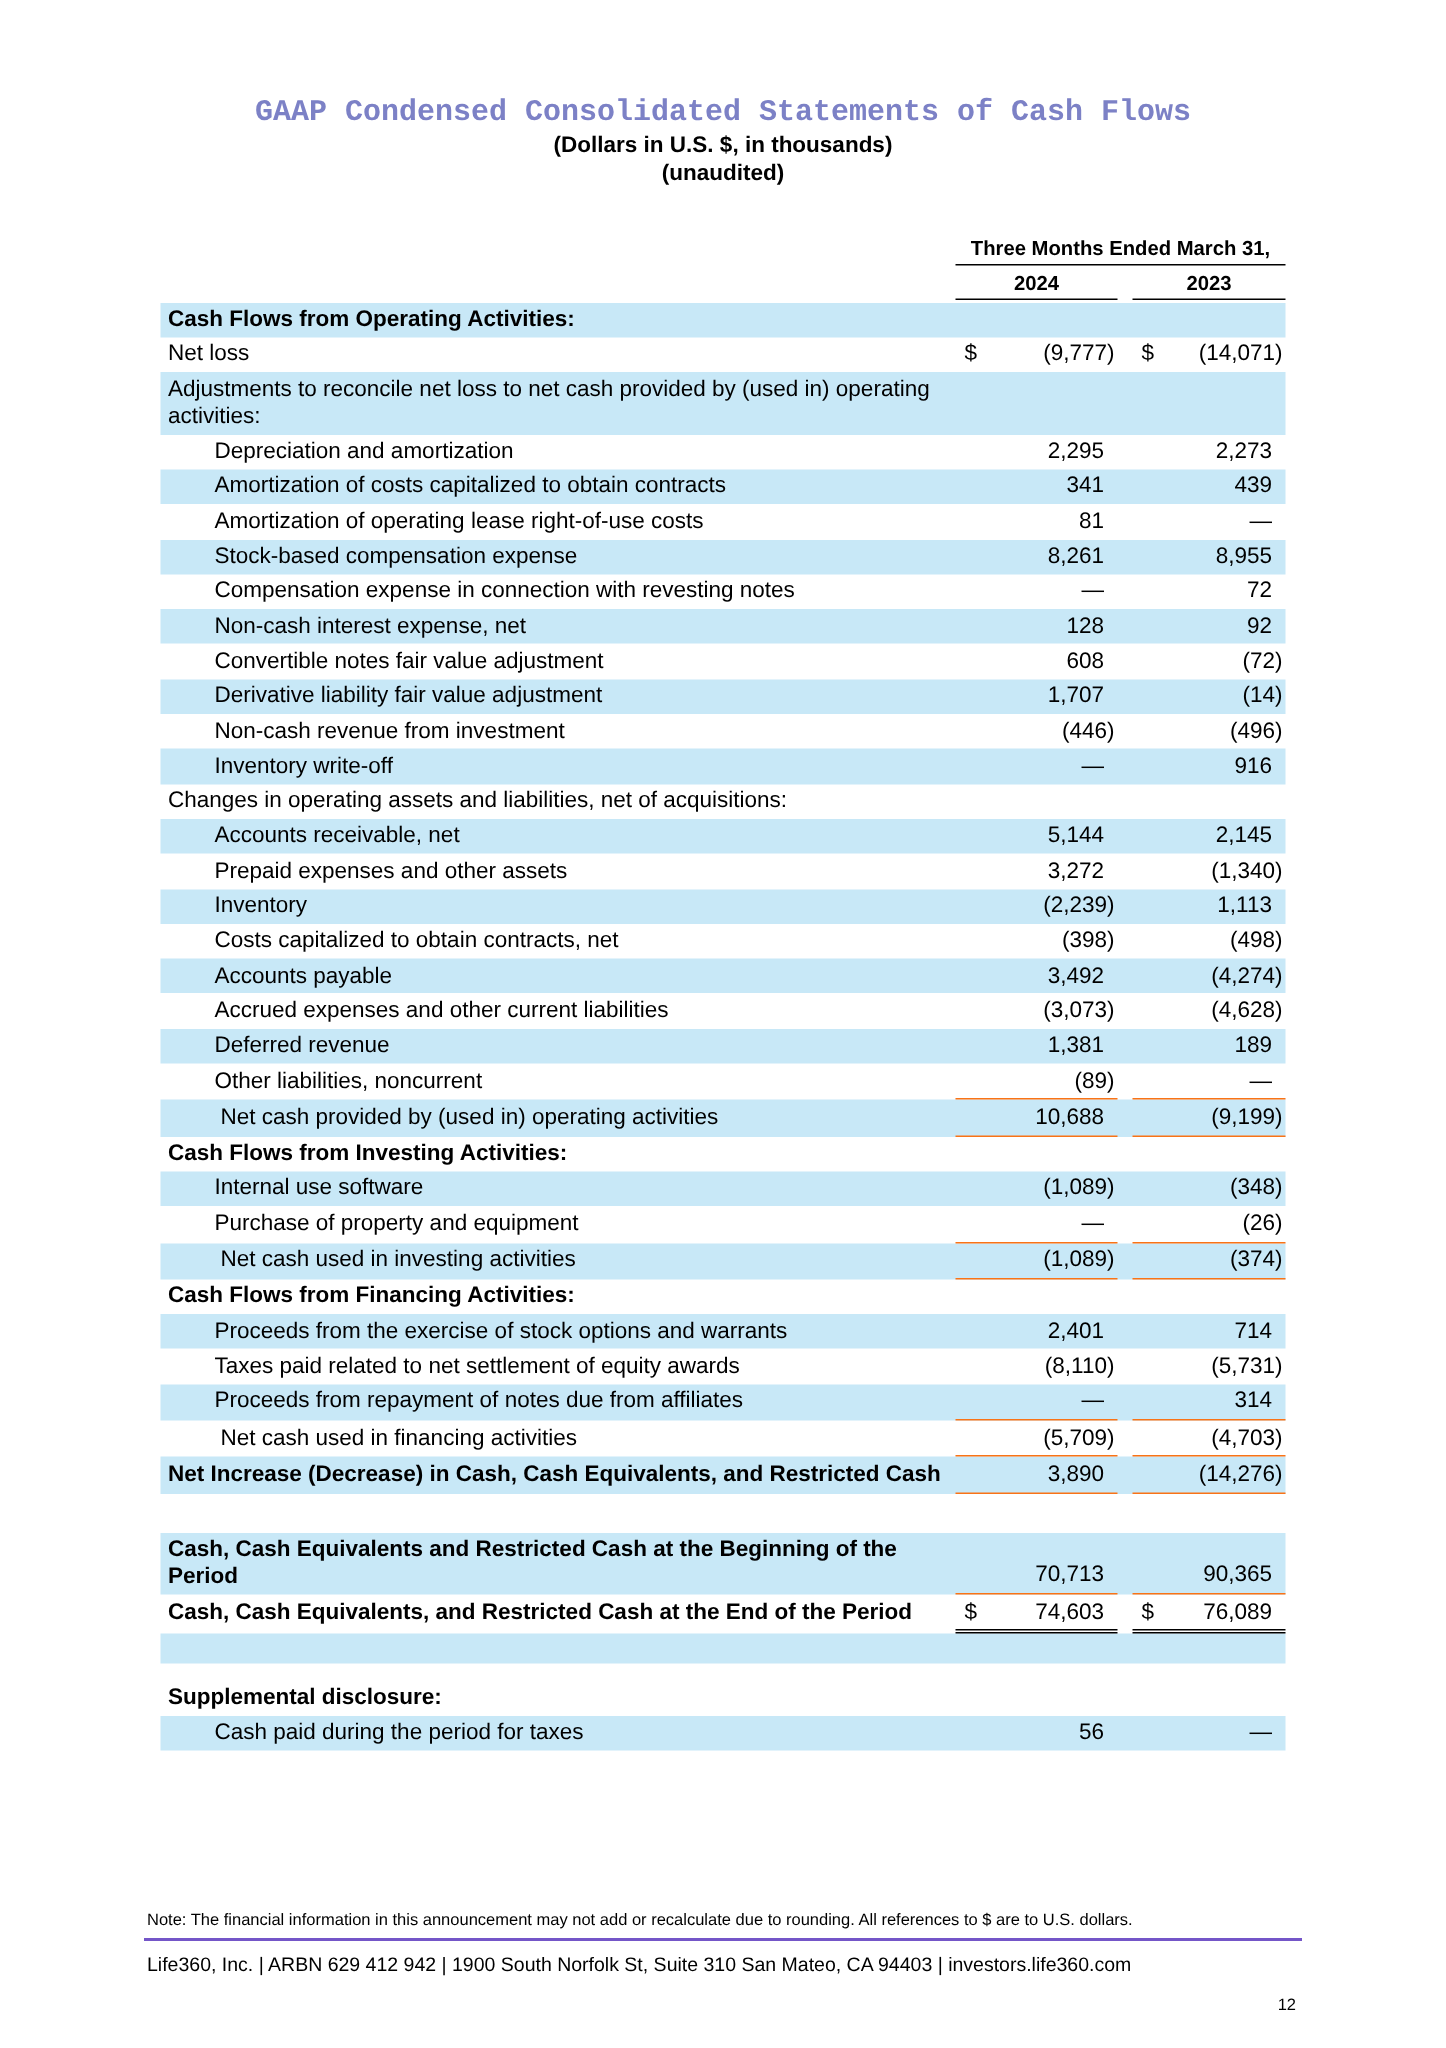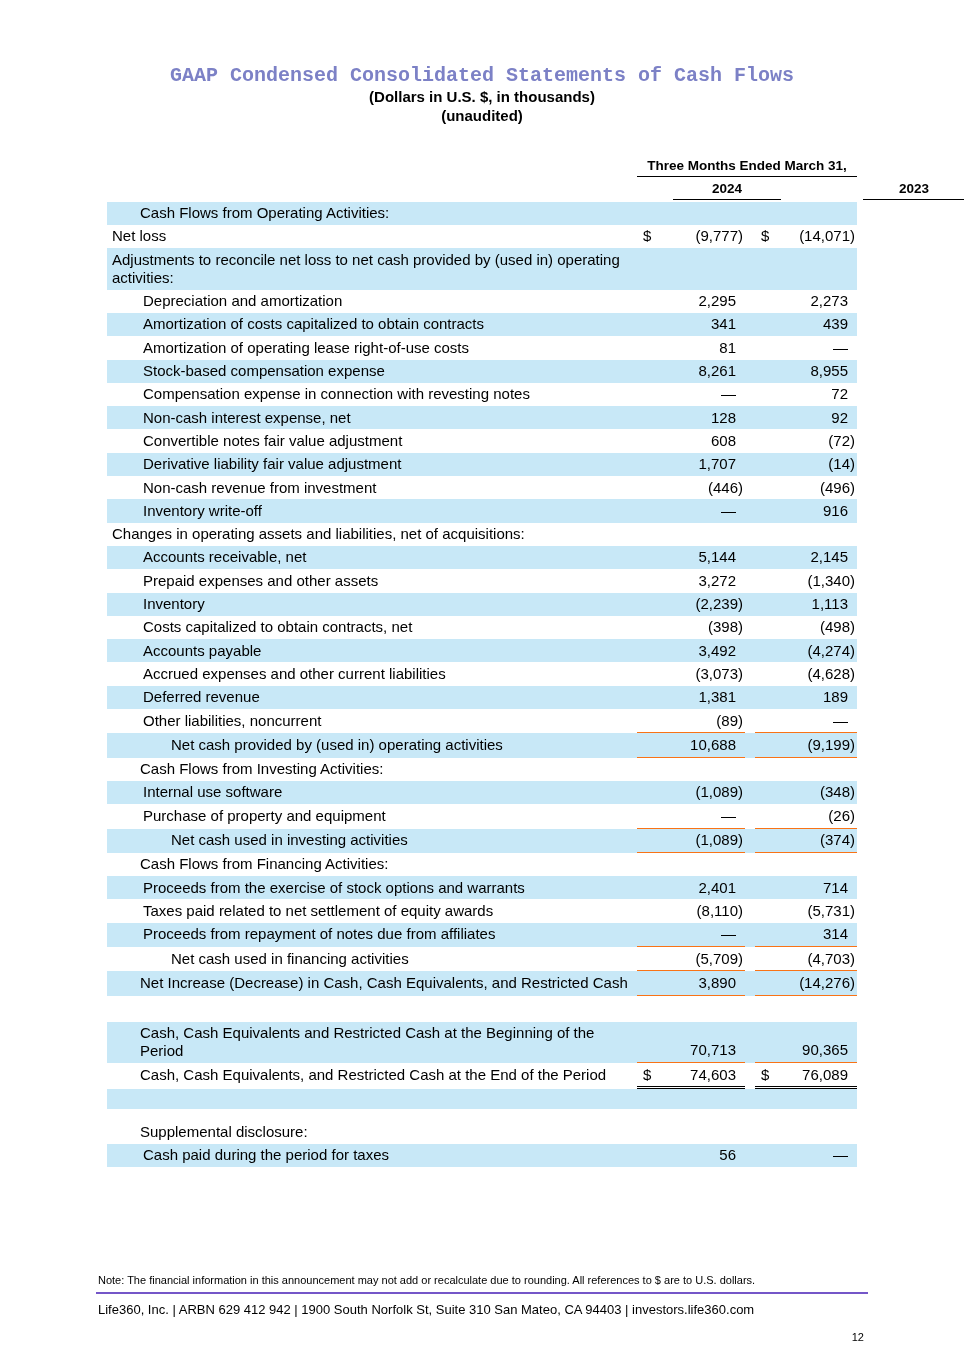--- a/index.html
+++ b/index.html
@@ -17,28 +17,28 @@
   .doc-sub { font-size: 15px; font-weight: bold; margin-top: 1px; line-height: 1.25; }
   .doc-sub2 { font-size: 15px; font-weight: bold; line-height: 1.25; }
 
   .cf-table { width: 750px; margin: 30px 0 0 107px; font-size: 15px; }
   .row {
     display: grid;
     grid-template-columns: 530px 108px 10px 102px;
     align-items: end;
   }
   .row.hl { background: var(--hl, #c8e8f7); }
-  .row.bold .lbl { font-weight: normal; padding-left: 33px; }
+  .row.bold .lbl { font-weight: bold; }
   .lbl {
     padding: 2.5px 4px 2.5px 5px;
     line-height: 1.22;
     align-self: stretch;
   }
   .lbl.ind1 { padding-left: 36px; }
-  .lbl.ind2 { padding-left: 64px; }
+  .lbl.ind2 { padding-left: 40px; }
   .val {
     display: flex;
     justify-content: space-between;
     align-items: flex-end;
     padding: 2.5px 2px 2.5px 6px;
     line-height: 1.22;
     min-height: 22px;
   }
   .num.pad { padding-right: 7px; }
   .val.rule-single { border-bottom: 1px solid #f97316; }
@@ -54,21 +54,21 @@
     border-bottom: 1px solid #000;
     padding: 2px 0 3px 0;
   }
   .col-h {
     text-align: center;
     font-weight: bold;
     font-size: 13.5px;
     border-bottom: 1px solid #000;
     padding: 3px 0 3px 0;
   }
-  .thead2 { margin-bottom: 2px; gap: 36px; }
+  .thead2 { margin-bottom: 2px; }
 
   .spacer-row { width: 100%; }
 
   .footer {
     position: absolute;
     left: 96px;
     width: 772px;
     bottom: 48px;
   }
   .footer-note { font-size: 11px; color: #000; padding-bottom: 6px; padding-left: 2px; }

